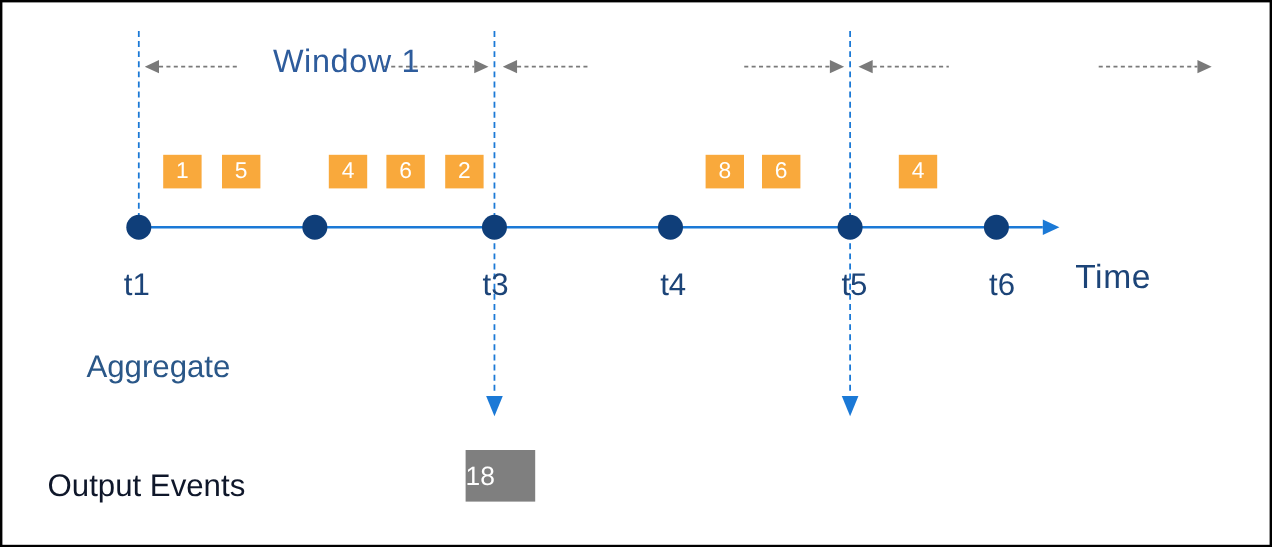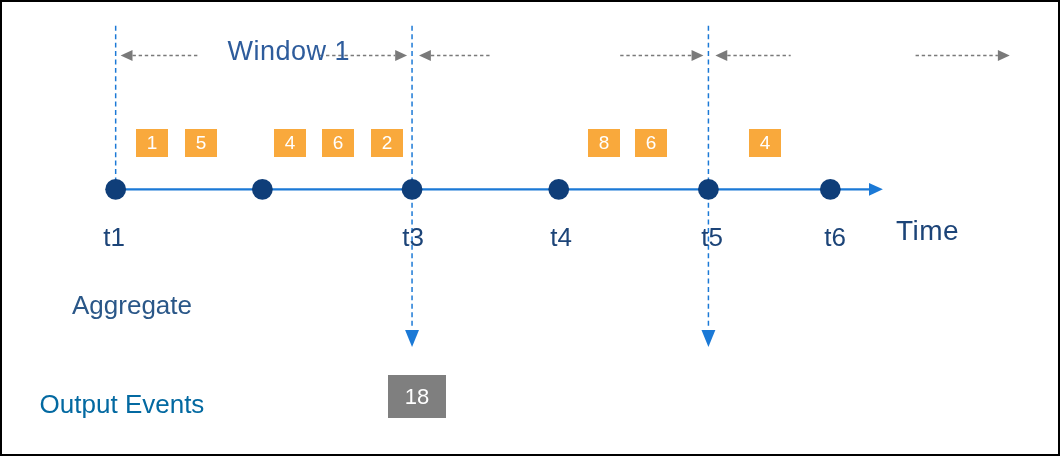--- a/index.html
+++ b/index.html
@@ -25,26 +25,26 @@
     background:#F9A93C;color:#fff;font-size:19px;font-weight:300;
     line-height:28px;text-align:center;
   }
   .agg{
     position:absolute;left:16px;top:288px;width:180px;text-align:center;
     font-size:26px;font-weight:300;line-height:31px;color:#2A5788;margin-left:24px;
   }
   .agg span{display:block;}
   .out-label{
     left:30px;top:387px;width:180px;text-align:center;
-    font-size:26px;font-weight:300;color:#0369a1;
+    font-size:26px;font-weight:300;color:#0f172a;
   }
   .out-box{
     position:absolute;top:373px;width:58px;height:43px;
     background:#7F7F7F;color:#fff;font-size:22px;font-weight:300;
-    line-height:43px;text-align:center;
+    line-height:43px;
   }
 </style>
 </head>
 <body>
 
 <div class="canvas">
 
   <svg class="layer" width="1060" height="456" viewBox="0 0 1060 456">
 
     <line x1="112" y1="24" x2="112" y2="182" stroke="#1B79D6" stroke-width="1.5" stroke-dasharray="5 3.5"></line>

